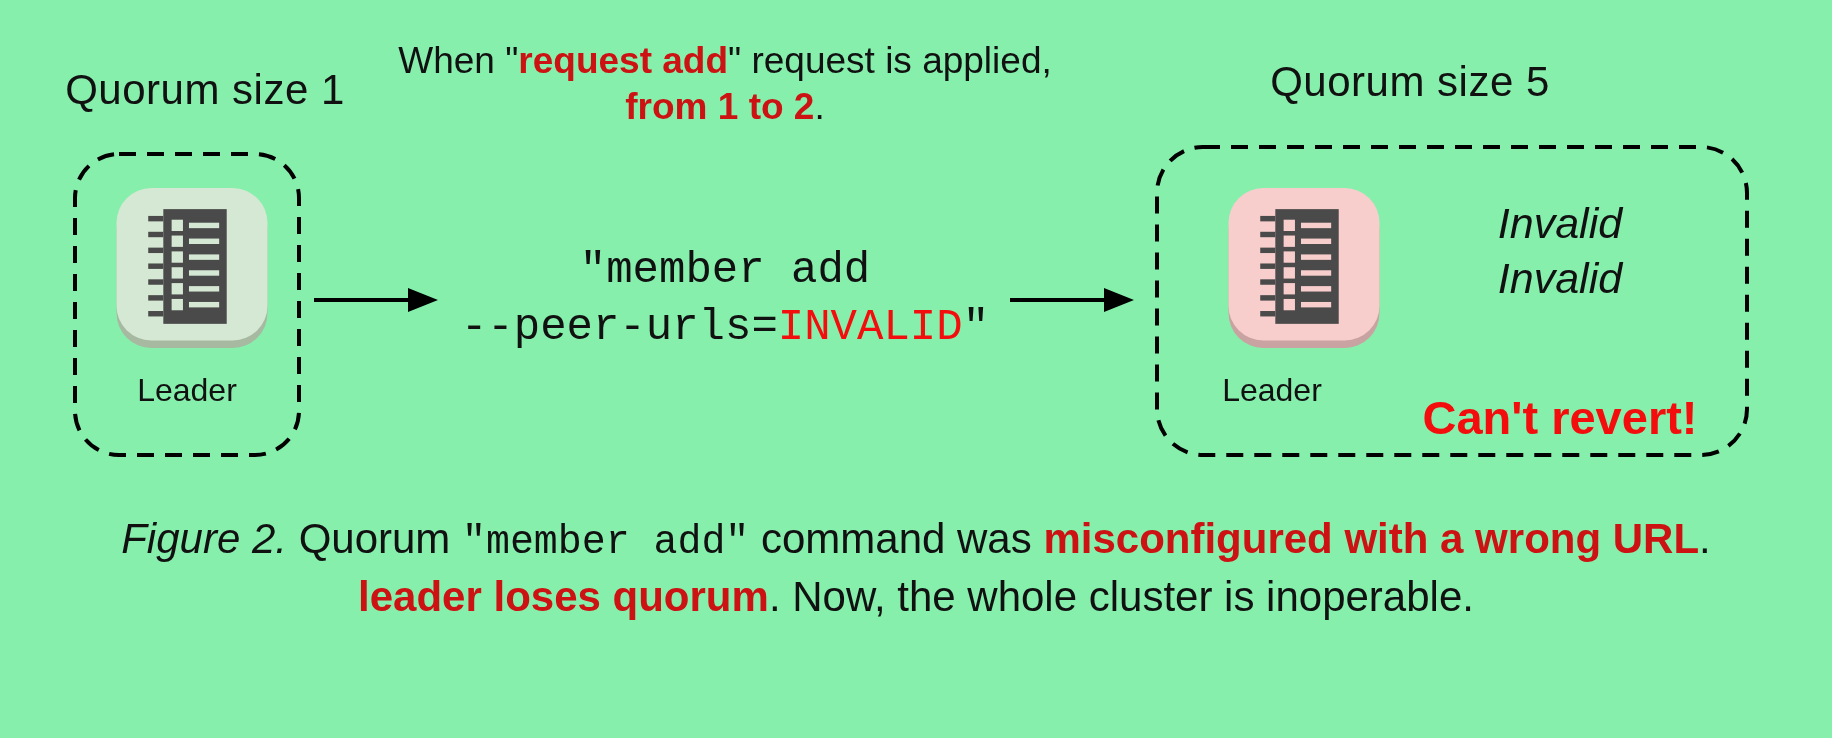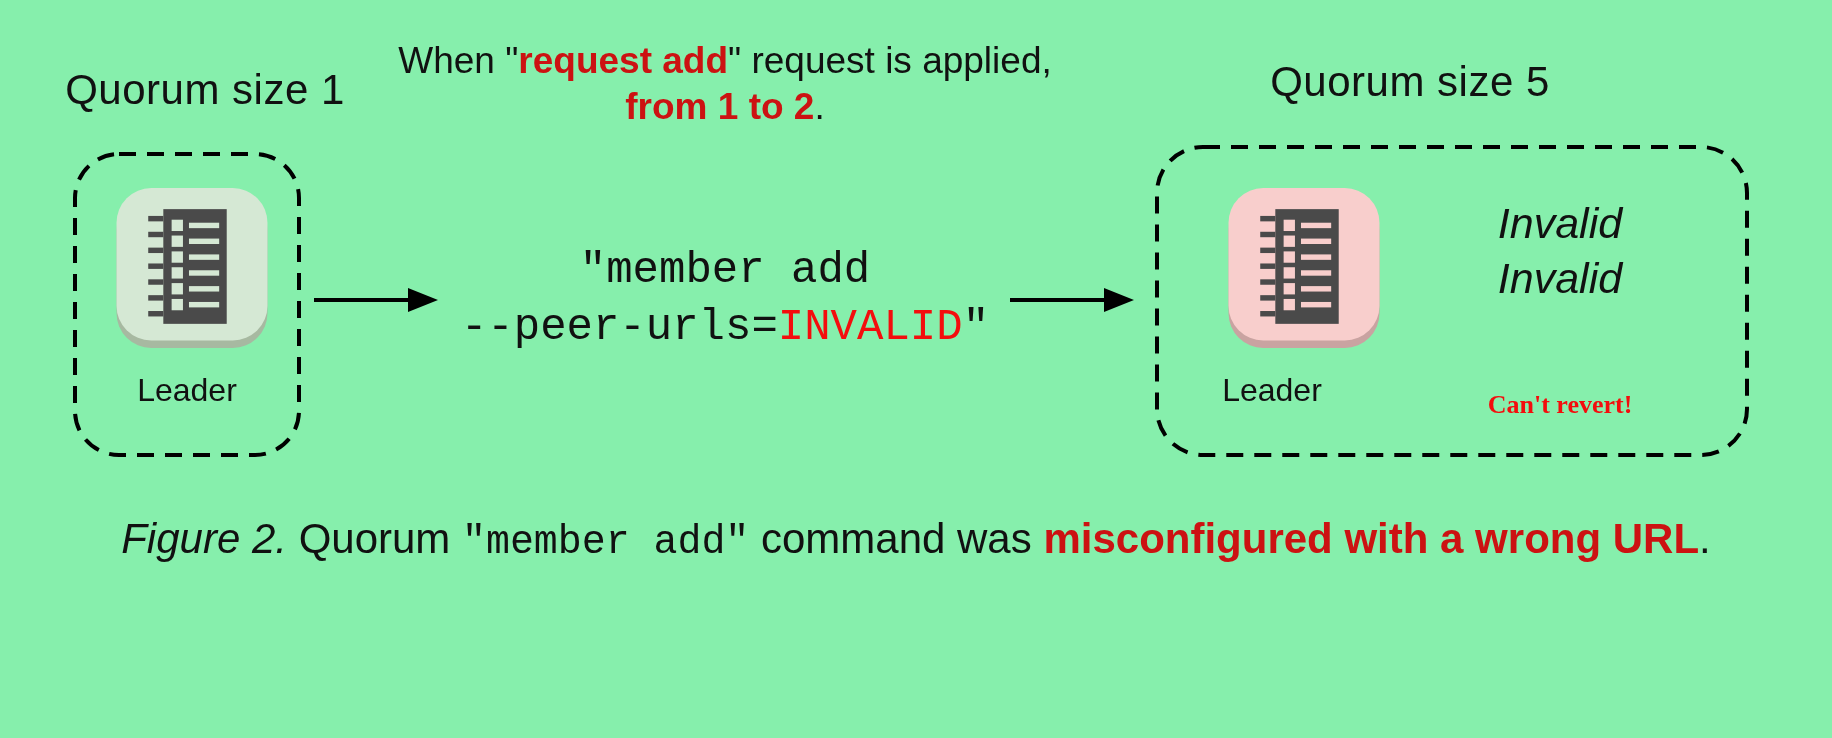--- a/index.html
+++ b/index.html
@@ -9,21 +9,21 @@
   }
   .abs{position:absolute;}
   .center{text-align:center;}
   .cluster-title{font-size:42px;letter-spacing:0.5px;}
   .node-label{font-size:32px;}
   .note{font-size:37px;line-height:46px;}
   .note .red, .caption .red{font-weight:bold;}
   .command{font-family:"Liberation Mono","DejaVu Sans Mono",monospace;font-size:44px;line-height:57px;white-space:nowrap;}
   .italic{font-style:italic;}
   .expecting{font-size:43px;line-height:55px;font-style:italic;}
-  .warning{font-size:26px;font-weight:bold;font-family:Liberation Serif, serif;}
+  .warning{font-size:47px;font-weight:bold;}
   .caption{font-size:42px;line-height:54px;white-space:nowrap;}
   .caption .mono, .note .mono{font-family:"Liberation Mono","DejaVu Sans Mono",monospace;font-size:0.95em;}
   .dashed-box svg, .arrow svg, .node-icon svg{display:block;}
 </style>
 </head>
 <body>
 
 <div class="canvas">
 
   <div class="abs center cluster-title" style="left:30px;top:66px;width:350px;">Quorum size 1</div>
@@ -134,15 +134,16 @@
 
   <div class="abs center expecting" style="left:1390px;top:196px;width:340px;">
     <div>Invalid</div>
     <div>Invalid</div>
   </div>
 
   <div class="abs center warning" style="left:1390px;top:390px;width:340px;color:#f40d0d;">Can't revert!</div>
 
   <div class="abs center caption" style="left:0px;top:512px;width:1832px;">
     <div><span class="italic">Figure 2.</span><span> Quorum </span><span class="mono">"member add"</span><span> command was </span><span class="red" style="color:#cc1212">misconfigured with a wrong URL</span><span>.</span></div>
+    <div><span class="red" style="color:#cc1212">leader loses quorum</span><span>. Now, the whole cluster is inoperable.</span></div>
   </div>
 
 </div>
 
 </body></html>

